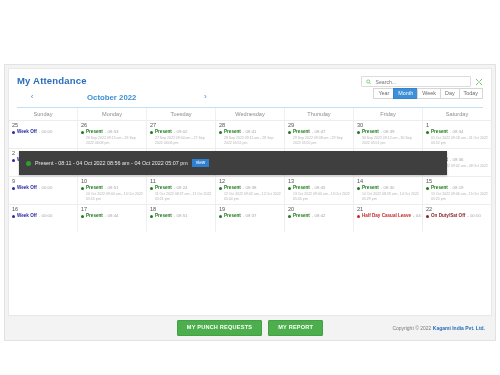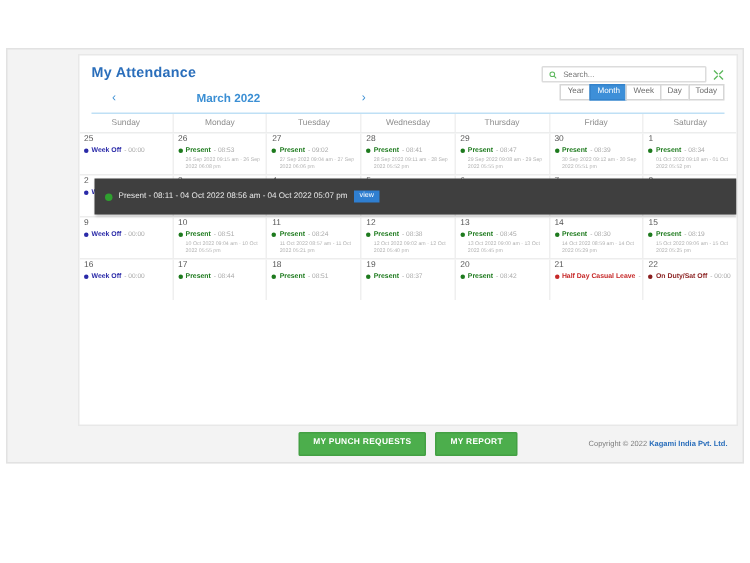--- a/index.html
+++ b/index.html
@@ -5,23 +5,23 @@
   html,body{margin:0;padding:0;}
   body{
     width:500px;height:375px;background:#ffffff;
     font-family:"Liberation Sans", sans-serif;
     -webkit-font-smoothing:antialiased;overflow:hidden;
   }
   .page{position:relative;width:500px;height:375px;background:#fff;}
 
   
   .card{
-    position:absolute;left:4px;top:32px;width:492px;height:277px;
+    position:absolute;left:4px;top:64px;width:492px;height:277px;
     background:#f3f3f3;border:1px solid #e2e2e2;box-sizing:border-box;
-    display:flex;flex-direction:column;padding-left:44px;
+    display:flex;flex-direction:column;
   }
   .card-inner{
     margin:3px 3px 0 3px;background:#ffffff;border:1px solid #e8e8e8;
     flex:1;display:flex;flex-direction:column;box-sizing:border-box;overflow:hidden;
   }
 
   
   .hdr{display:flex;align-items:flex-start;justify-content:space-between;padding:6px 8px 0 8px;}
   .title{color:#2a6ebb;font-size:9.5px;font-weight:bold;letter-spacing:.2px;}
   .hdr-right{display:flex;align-items:center;gap:4px;margin-top:1px;}
@@ -131,21 +131,21 @@
             <input class="search-input" type="text" placeholder="Search..." style="">
           </div>
           <svg class="expand-ico" viewBox="0 0 16 16">
             <path d="M2 2 L7 7 M14 14 L9 9 M14 2 L9 7 M2 14 L7 9" stroke="#5cb85c" stroke-width="1.8" fill="none"></path>
           </svg>
         </div>
       </div>
 
       <div class="navrow">
         <div class="chev left">‹</div>
-        <div class="month">March 2022</div>
+        <div class="month">October 2022</div>
         <div class="chev right">›</div>
         <div class="viewbtns">
           <button class="vb">Year</button>
           <button class="vb active">Month</button>
           <button class="vb">Week</button>
           <button class="vb">Day</button>
           <button class="vb">Today</button>
         </div>
       </div>
 

